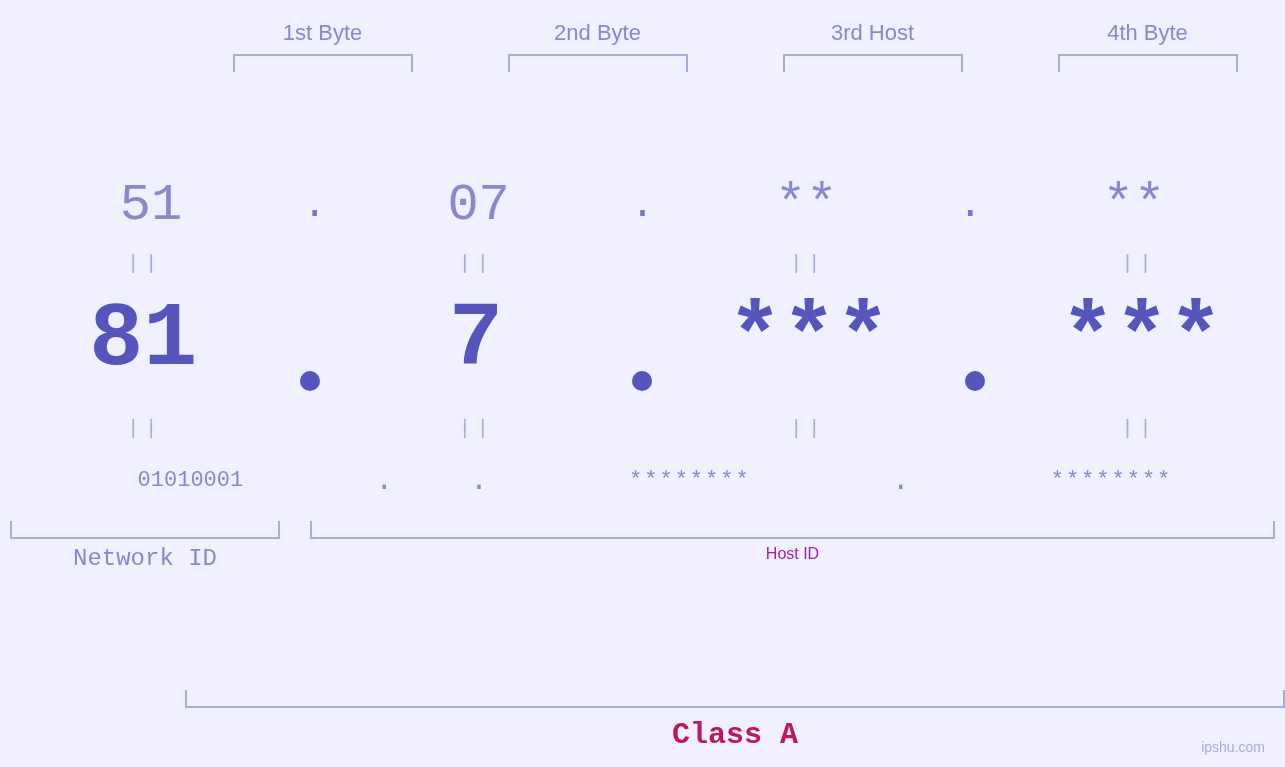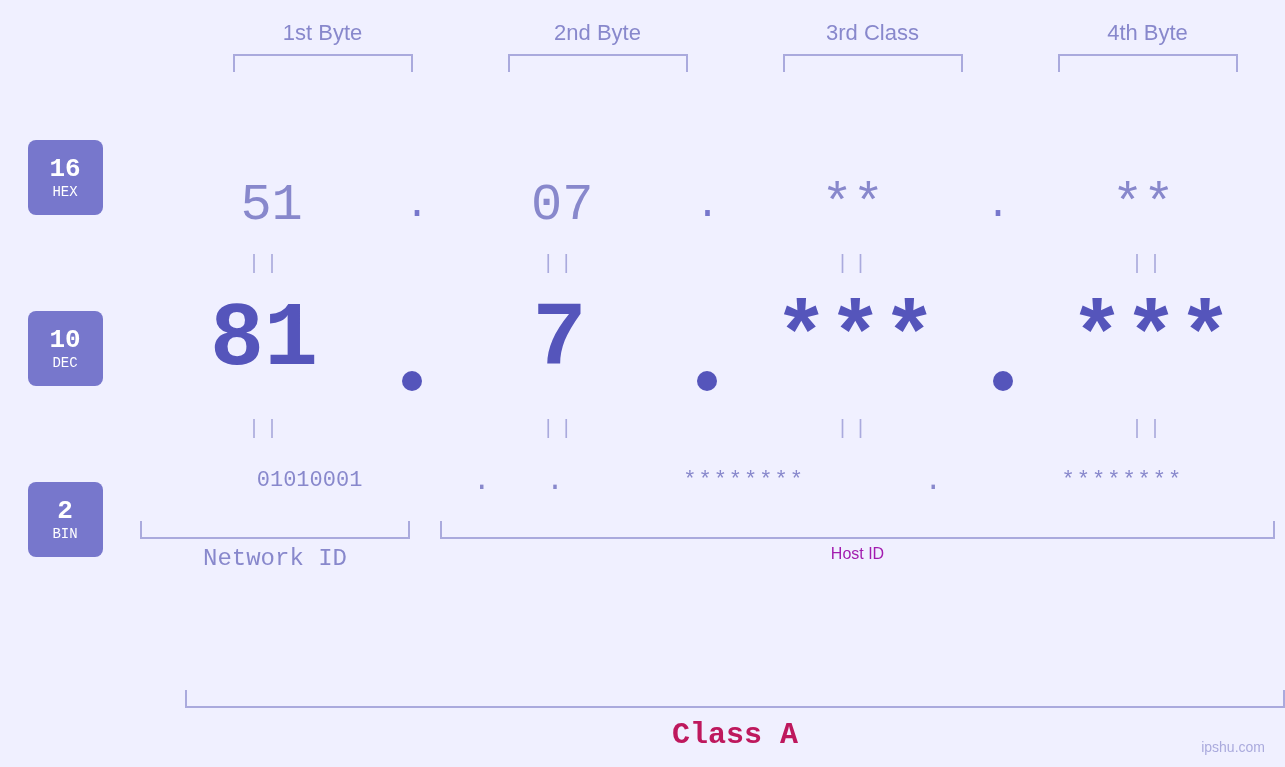--- a/index.html
+++ b/index.html
@@ -178,47 +178,33 @@
     }
   </style>
 </head>
 <body>
 
 <div class="main-container">
 
   <div class="col-headers">
     <div class="col-header">1st Byte</div>
     <div class="col-header">2nd Byte</div>
-    <div class="col-header">3rd Class</div>
+    <div class="col-header">3rd Host</div>
     <div class="col-header">4th Byte</div>
   </div>
 
   <div class="bracket-row">
     <div class="bracket"></div>
     <div class="bracket"></div>
     <div class="bracket"></div>
     <div class="bracket"></div>
   </div>
 
   <div style="display:flex; width:1285px; flex:1; margin-top:10px;">
 
-    <div class="badges-column">
-      <div class="badge">
-        <span class="badge-number">16</span>
-        <span class="badge-label">HEX</span>
-      </div>
-      <div class="badge">
-        <span class="badge-number">10</span>
-        <span class="badge-label">DEC</span>
-      </div>
-      <div class="badge">
-        <span class="badge-number">2</span>
-        <span class="badge-label">BIN</span>
-      </div>
-    </div>
 
     <div class="rows-wrapper">
 
       <div class="value-row" style="height:80px;">
         <div style="width:230px;text-align:center;">
           <span class="hex-value">51</span>
         </div>
         <span class="dot-separator">.</span>
         <div style="width:230px;text-align:center;">
           <span class="hex-value">07</span>

